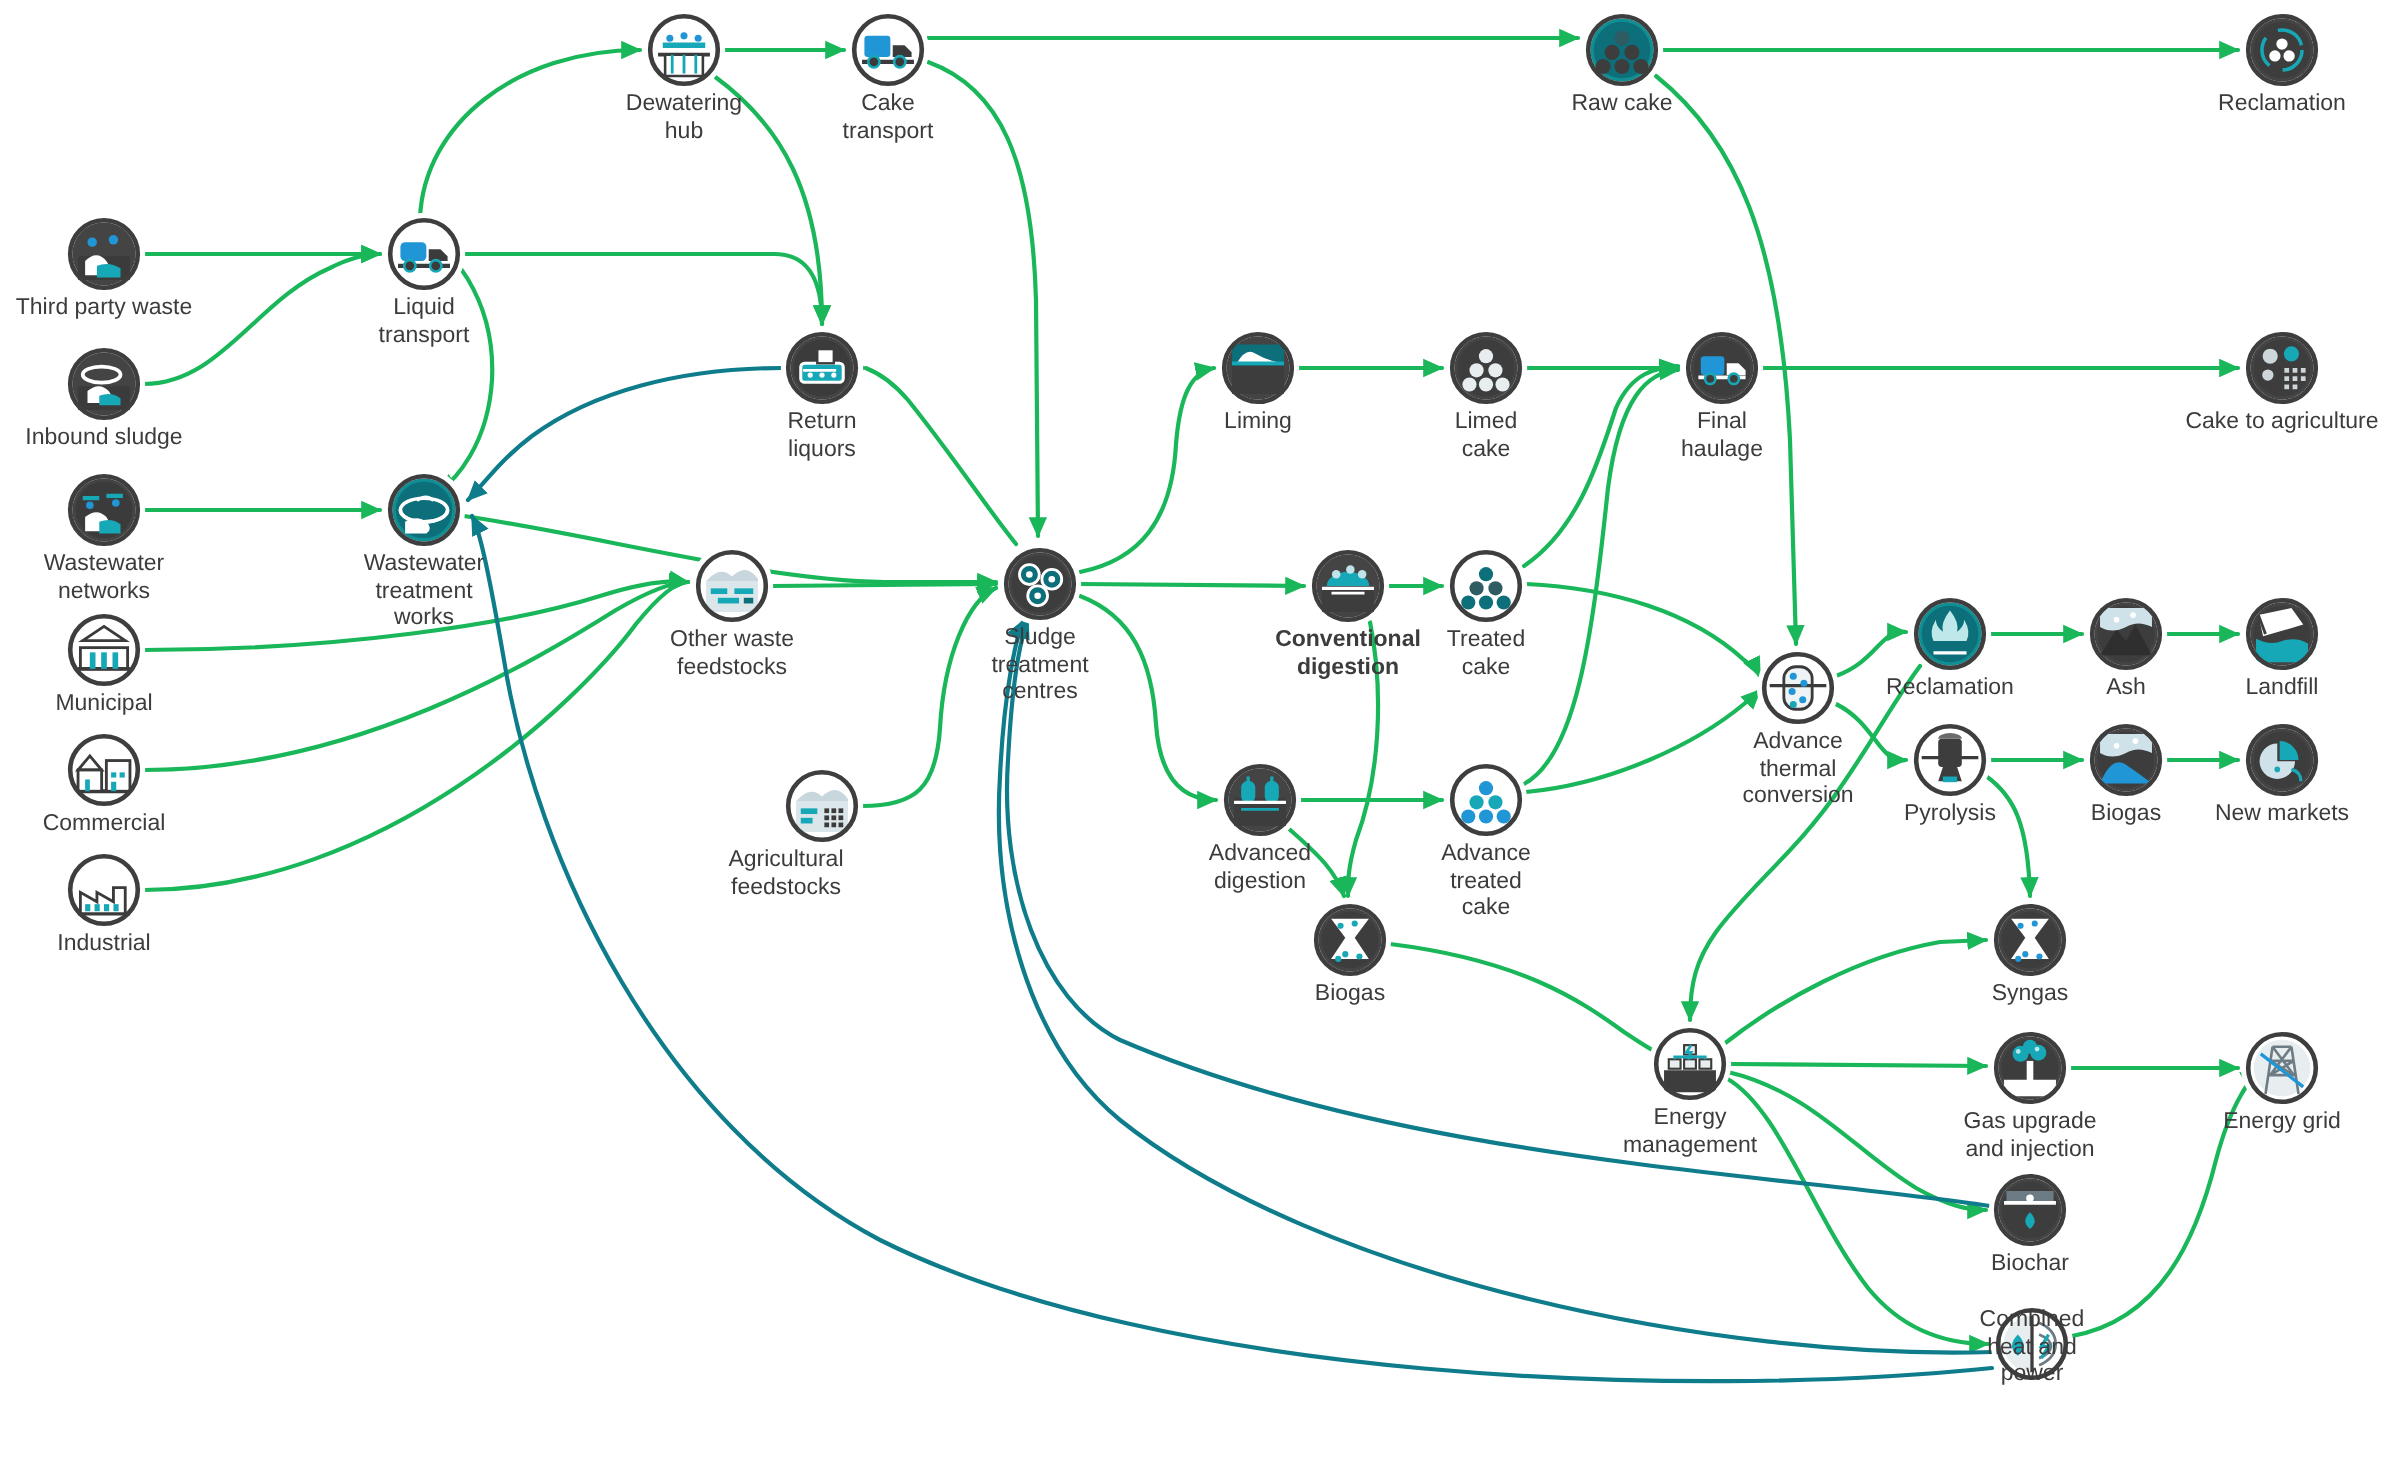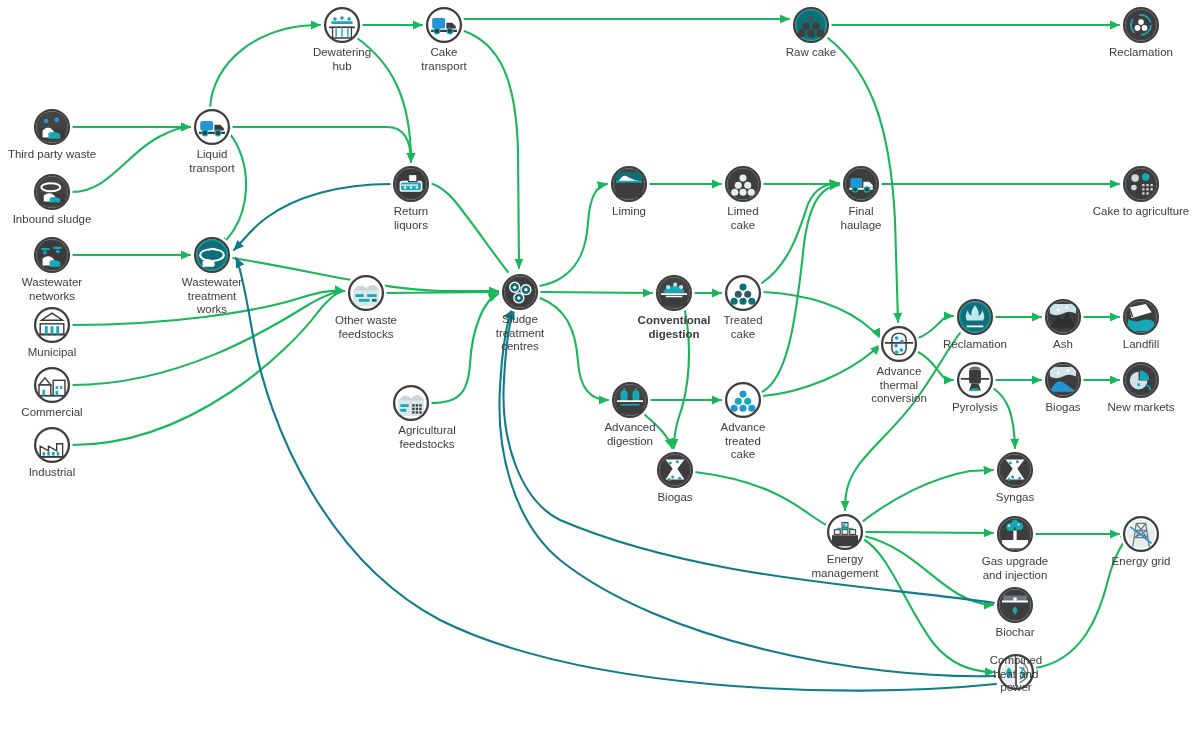--- a/index.html
+++ b/index.html
@@ -793,21 +793,21 @@
 treatment
 works</div>
       <div class="node-label" style="left: 252px; top: 46px; width: 180px;">Dewatering
 hub</div>
       <div class="node-label" style="left: 354px; top: 46px; width: 180px;">Cake
 transport</div>
       <div class="node-label" style="left: 321px; top: 205px; width: 180px;">Return
 liquors</div>
       <div class="node-label" style="left: 276px; top: 314px; width: 180px;">Other waste
 feedstocks</div>
-      <div class="node-label" style="left: 337px; top: 424px; width: 180px;">Agricultural
+      <div class="node-label" style="left: 303px; top: 424px; width: 180px;">Agricultural
 feedstocks</div>
       <div class="node-label" style="left: 430px; top: 313px; width: 180px;">Sludge
 treatment
 centres</div>
       <div class="node-label" style="left: 539px; top: 205px; width: 180px;">Liming</div>
       <div class="node-label" style="left: 653px; top: 205px; width: 180px;">Limed
 cake</div>
       <div class="node-label" style="left: 584px; top: 314px; width: 180px; font-weight: bold;">Conventional
 digestion</div>
       <div class="node-label" style="left: 653px; top: 314px; width: 180px;">Treated

